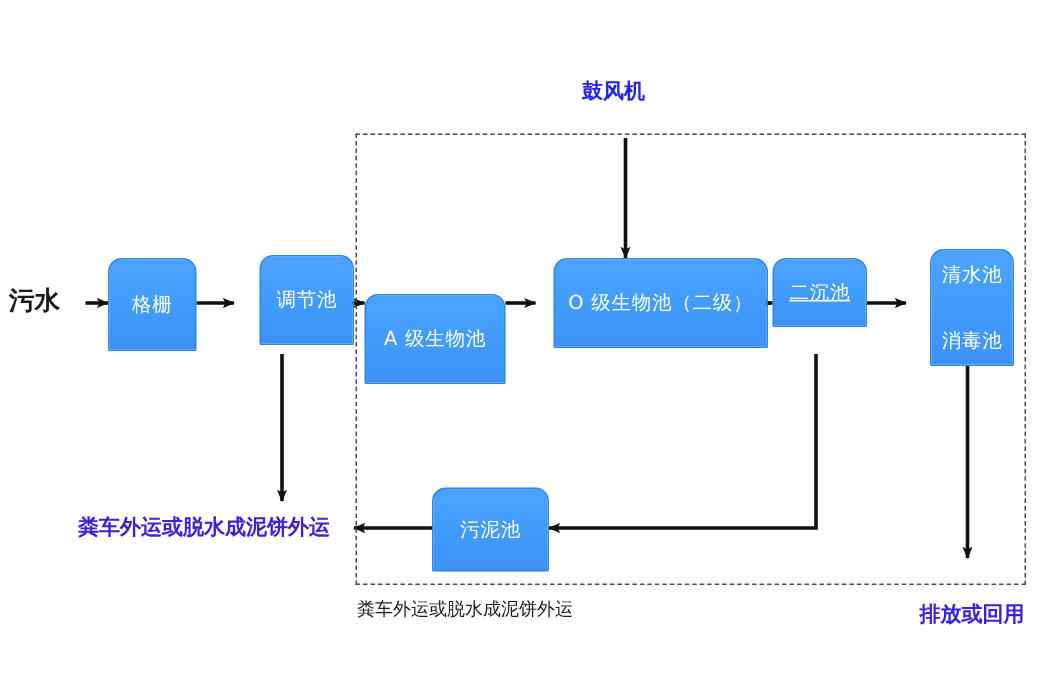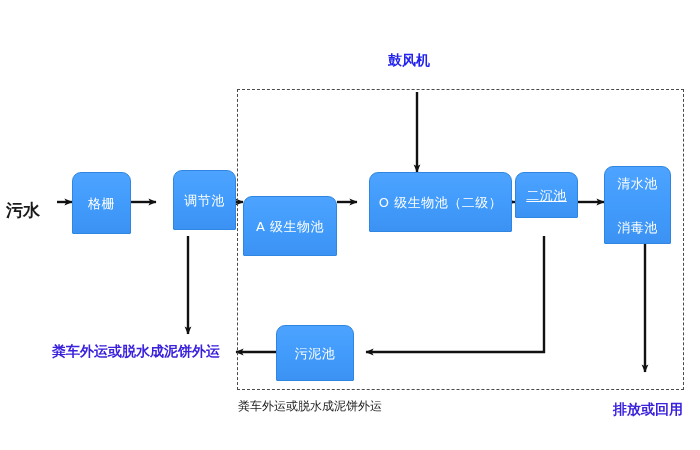--- a/index.html
+++ b/index.html
@@ -112,21 +112,21 @@
       <line x1="645" y1="244" x2="645" y2="372"></line>
 
       <line x1="289" y1="352" x2="236" y2="352"></line>
     </g>
 
     <g stroke="#111111" stroke-width="2.4" fill="none">
       <path d="M544,236 L544,352 L366,352" marker-end="url(#ah)"></path>
     </g>
   </svg>
 
-  <div class="label lbl-black" style="left:6px; top:199px;text-align:right;">污水</div>
+  <div class="label lbl-black" style="left:6px; top:189px;text-align:right;">污水</div>
 
   <div class="label lbl-blue" style="left:388px; top:52px;font-family:Liberation Mono, monospace;">鼓风机</div>
 
   <div class="node" style="left:72px; top:172px; width:59px; height:62px;">
     <span class="ln">格栅</span>
   </div>
 
   <div class="node" style="left:173px; top:170px; width:63px; height:60px;">
     <span class="ln">调节池</span>
   </div>
@@ -136,26 +136,26 @@
   </div>
 
   <div class="node" style="left:357px; top:172px; width:143px; height:60px;margin-left:12px;">
     <span class="ln">O 级生物池（二级）</span>
   </div>
 
   <div class="node" style="left:515px; top:172px; width:63px; height:46px;text-decoration:underline;">
     <span class="ln">二沉池</span>
   </div>
 
-  <div class="node" style="left:604px; top:166px; width:67px; height:78px;gap:27px;">
+  <div class="node" style="left:620px; top:166px; width:56px; height:78px;gap:27px;">
     <span class="ln">清水池</span>
     <span class="ln">消毒池</span>
   </div>
 
-  <div class="node" style="left:276px; top:325px; width:78px; height:56px;">
+  <div class="node" style="left:288px; top:325px; width:78px; height:56px;">
     <span class="ln">污泥池</span>
   </div>
 
   <div class="label lbl-purple" style="left:52px; top:343px;">粪车外运或脱水成泥饼外运</div>
 
   <div class="label lbl-purple" style="left:613px; top:401px;">排放或回用</div>
 
   <div class="label lbl-caption" style="left:238px; top:398px;">粪车外运或脱水成泥饼外运</div>
 
 </div>

